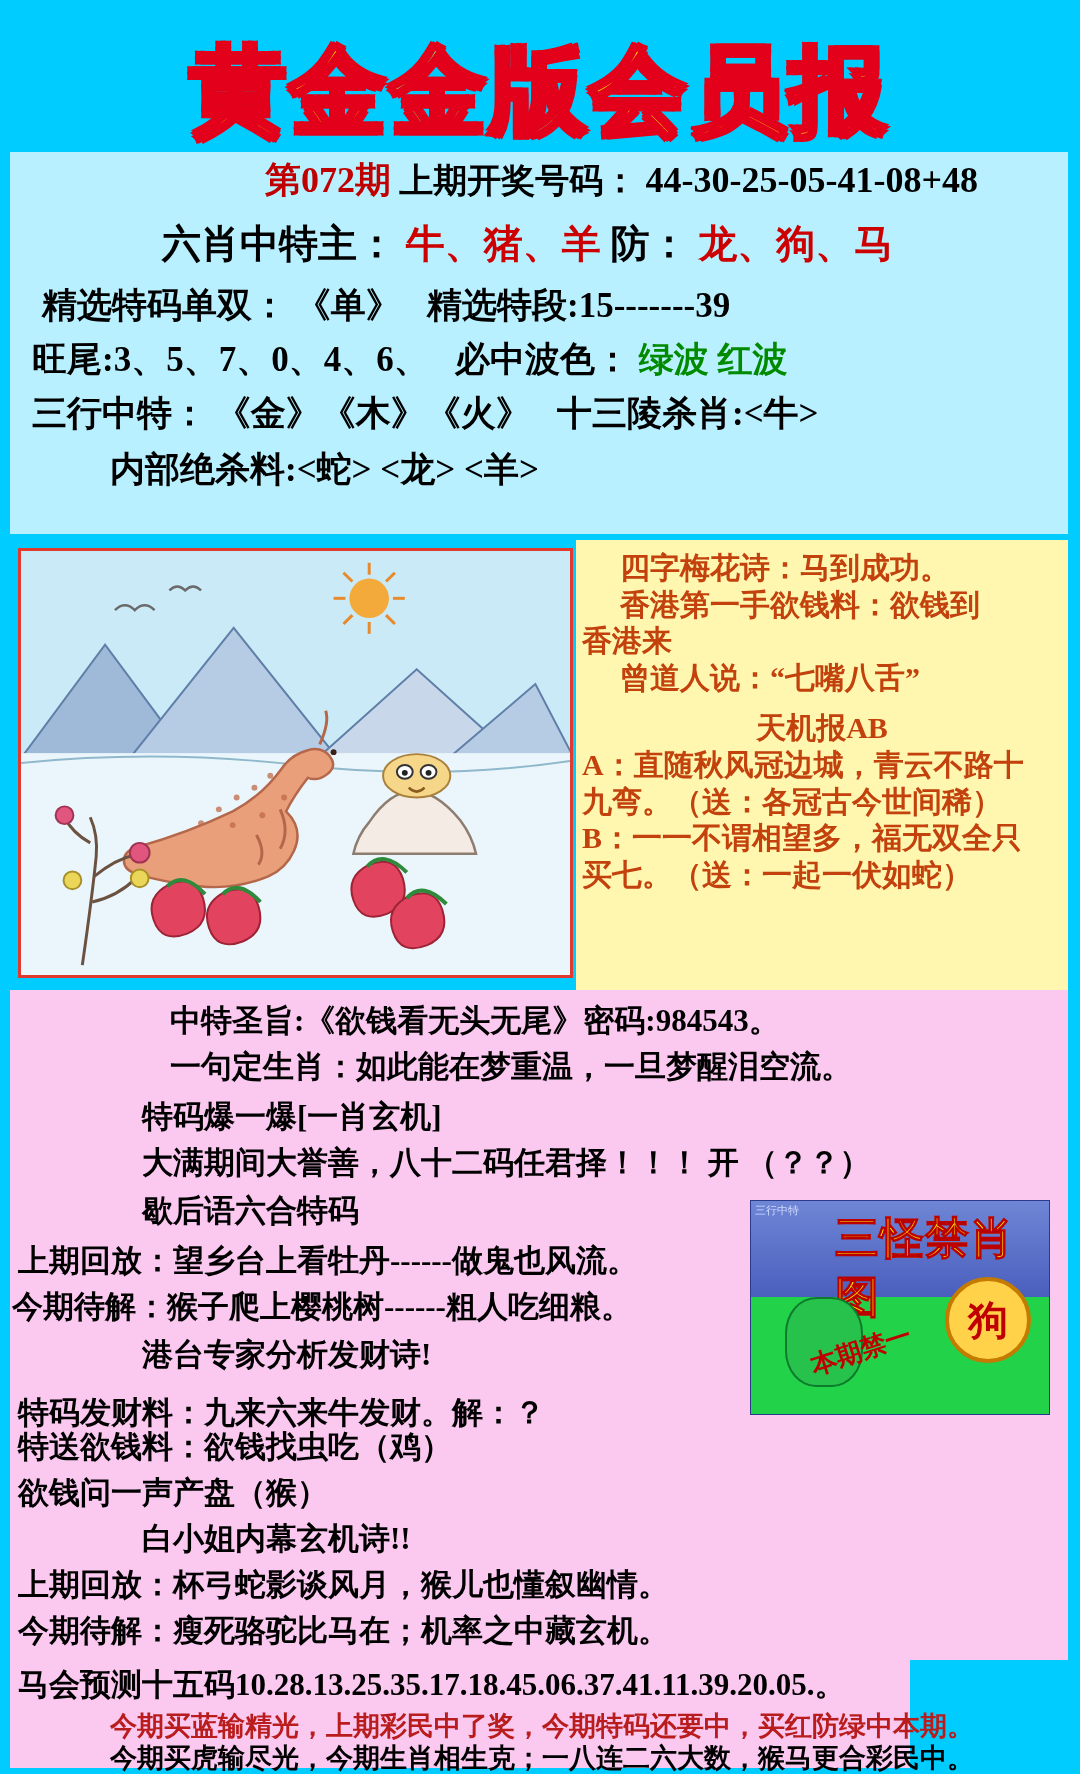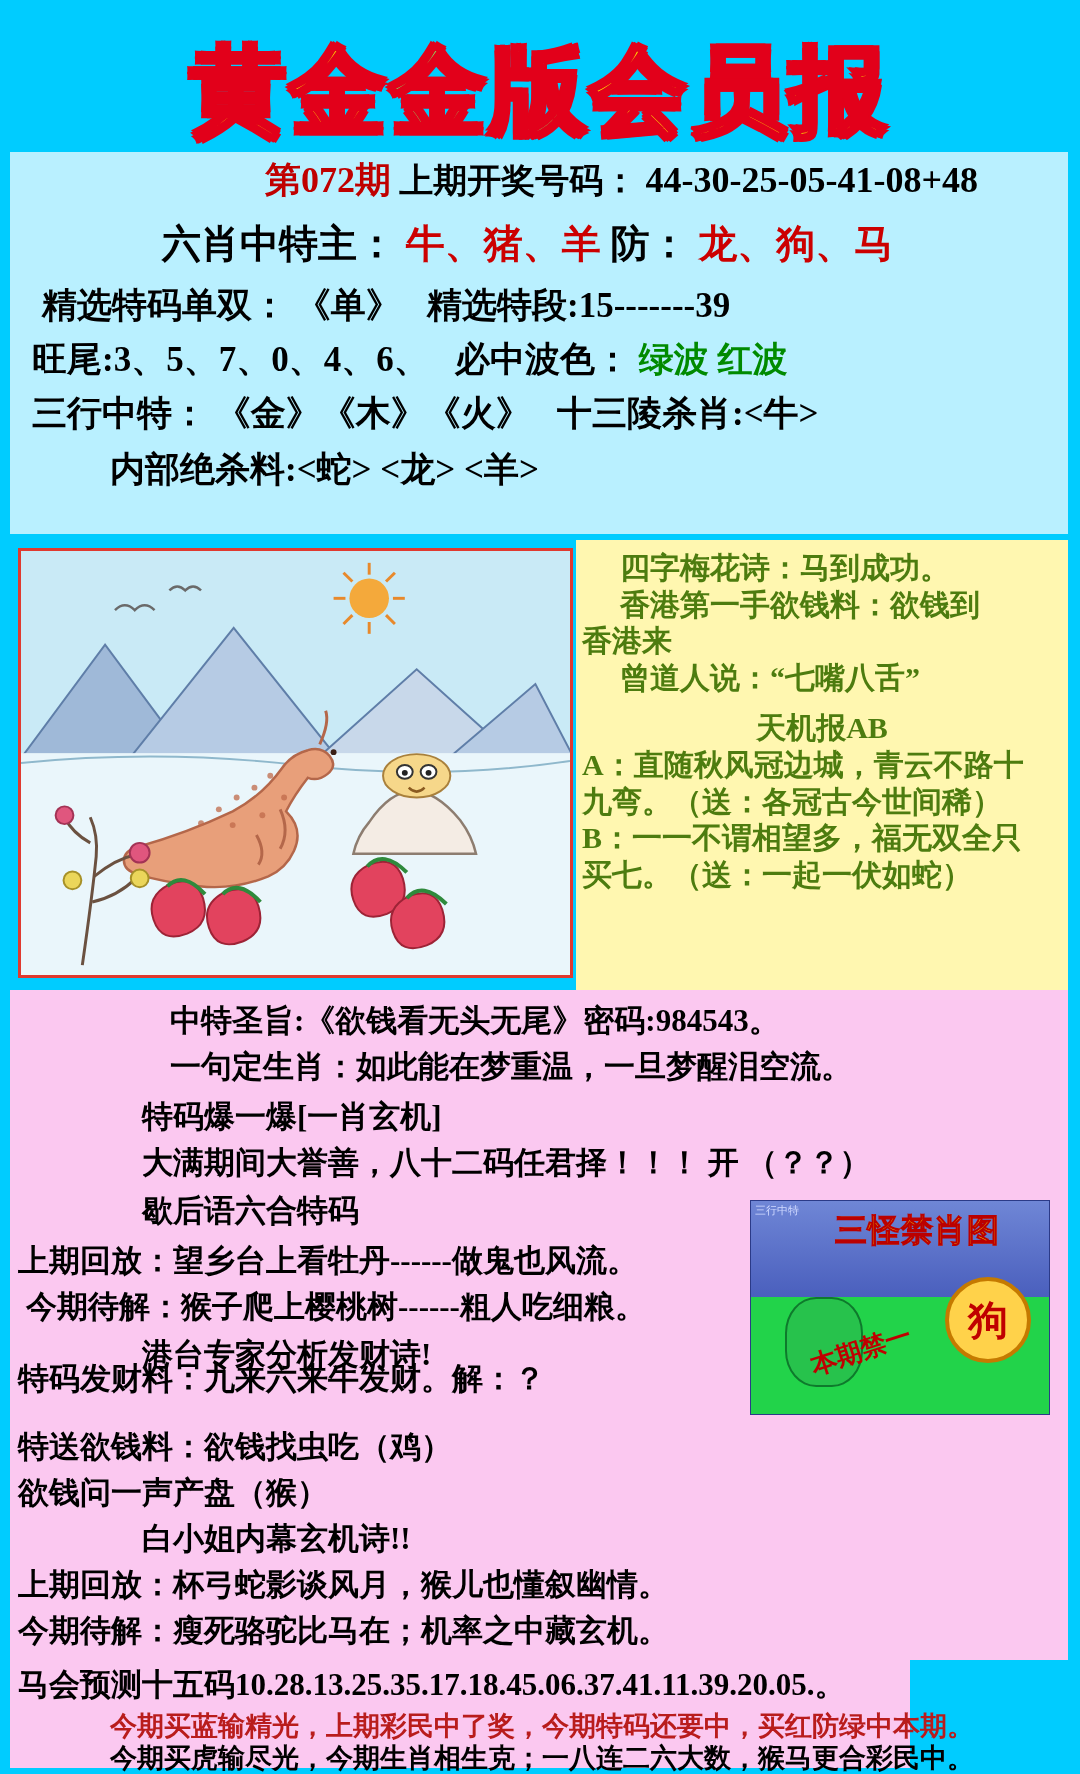--- a/index.html
+++ b/index.html
@@ -65,58 +65,58 @@
     background:#BEE9F5;
     box-sizing:border-box;
     overflow:hidden;
   }
   .yellow{
     position:absolute;left:566px;top:0px;width:492px;height:450px;
     background:#FFF7B0;
     box-sizing:border-box;
     padding:10px 6px 0 6px;
   }
-  .yellow div{font-size:30px;color:#4d7c0f;line-height:1.22;font-weight:bold;}
+  .yellow div{font-size:30px;color:#c2410c;line-height:1.22;font-weight:bold;}
   .yellow .ind{text-indent:38px;}
   .yellow .ctr{text-align:center;}
   .yellow .sp{height:14px;}
 
   
   .pink{
     position:absolute;left:10px;top:990px;width:1058px;height:670px;
     background:#FBC8F0;
   }
   .pink .ln{font-size:31px;color:#000;font-weight:bold;line-height:1.08;white-space:nowrap;}
   .pk1{position:absolute;left:160px;top:14px;}
   .pk2{position:absolute;left:160px;top:60px;}
   .pk3{position:absolute;left:132px;top:110px;}
   .pk4{position:absolute;left:132px;top:156px;}
   .pk5{position:absolute;left:132px;top:204px;}
   .pk6{position:absolute;left:8px;top:254px;}
-  .pk7{position:absolute;left:16px;top:300px;}
+  .pk7{position:absolute;left:2px;top:300px;}
   .pk8{position:absolute;left:132px;top:348px;}
-  .pk9{position:absolute;left:8px;top:372px;}
+  .pk9{position:absolute;left:8px;top:408px;font-family:Liberation Mono, monospace;}
   .pk10{position:absolute;left:8px;top:440px;}
   .pk11{position:absolute;left:8px;top:486px;}
   .pk12{position:absolute;left:132px;top:532px;}
   .pk13{position:absolute;left:8px;top:578px;}
   .pk14{position:absolute;left:8px;top:624px;}
 
   
   .beast{
     position:absolute;left:750px;top:1200px;width:300px;height:215px;
     background:#5E72C8;
     overflow:hidden;
     border:1px solid #2b3a88;
     box-sizing:border-box;
   }
   .beast .sky{position:absolute;left:0;top:0;width:100%;height:96px;background:linear-gradient(#6f86d6,#4a5fbd);}
   .beast .grass{position:absolute;left:0;top:96px;width:100%;height:118px;background:#22D34A;}
   .beast .bt{
-    position:absolute;left:84px;top:8px;font-size:32px;font-weight:bold;color:#FFF000;
+    position:absolute;left:84px;top:8px;font-size:44px;font-weight:bold;color:#FFF000;
     font-family:"DejaVu Serif",serif;-webkit-text-stroke:1px #b00;letter-spacing:1px;
   }
   .beast .smallnote{position:absolute;left:4px;top:2px;font-size:11px;color:#cfd8ff;}
   .beast .circle{
     position:absolute;right:18px;top:76px;width:78px;height:78px;border-radius:50%;
     background:#FFD24A;border:4px solid #C57A00;
     display:flex;align-items:center;justify-content:center;
     font-size:40px;font-weight:bold;color:#C00000;
   }
   .beast .diag{

